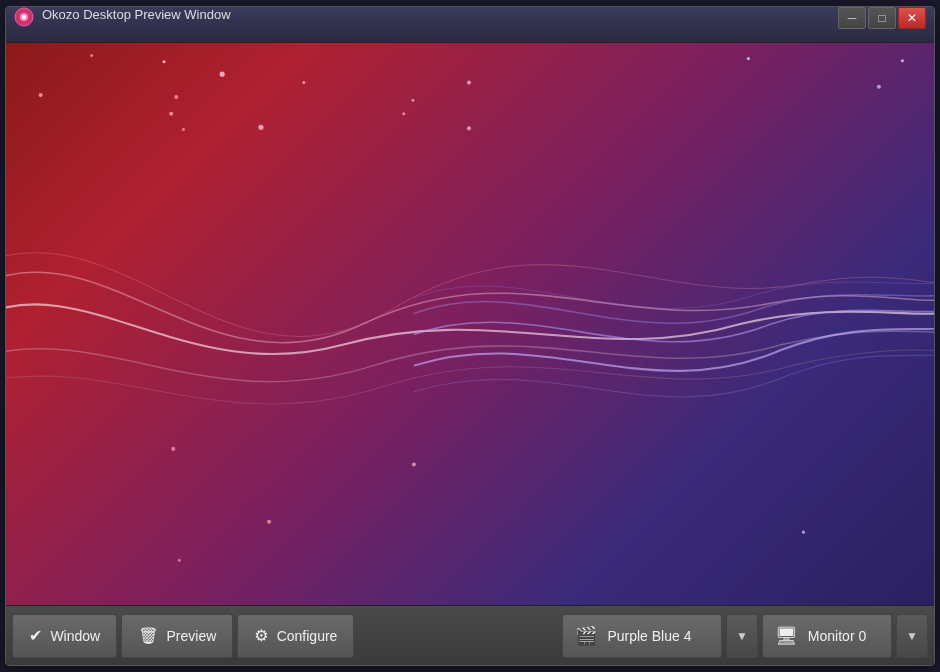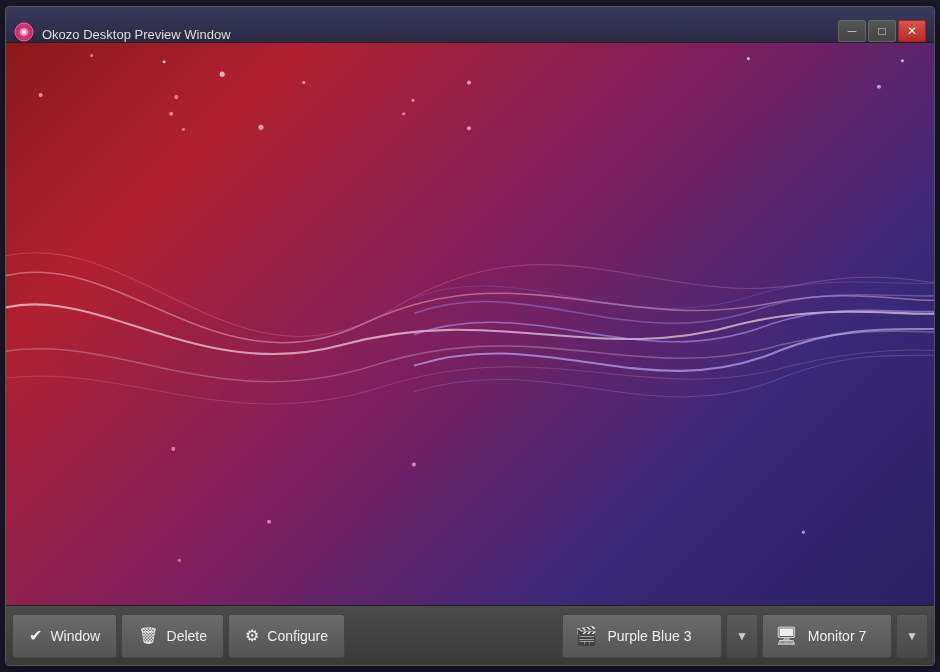--- a/index.html
+++ b/index.html
@@ -23,21 +23,21 @@
       border-radius: 4px;
       display: flex;
       flex-direction: column;
       box-shadow: 0 4px 20px rgba(0,0,0,0.6);
     }
 
     .title-bar {
       height: 36px;
       background: linear-gradient(to bottom, #3a3a5c, #2a2a42);
       display: flex;
-      align-items: flex-end;
+      align-items: flex-start;
       padding: 0 8px;
       border-bottom: 1px solid #222;
       border-radius: 4px 4px 0 0;
       flex-shrink: 0;
     }
 
     .title-bar-icon {
       width: 20px;
       height: 20px;
       margin-right: 8px;
@@ -254,35 +254,35 @@
 
   <div class="toolbar">
 
     <button class="toolbar-btn">
       <span class="btn-icon">✔</span>
       <span>Window</span>
     </button>
 
     <button class="toolbar-btn">
       <span class="btn-icon">🗑</span>
-      <span>Delete</span>
+      <span>Preview</span>
     </button>
 
     <button class="toolbar-btn">
       <span class="btn-icon">⚙</span>
       <span>Configure</span>
     </button>
 
     <div class="toolbar-spacer"></div>
 
     <div class="wallpaper-select">
       <span class="sel-icon">🎬</span>
-      <span>Purple Blue 3</span>
+      <span>Purple Blue 4</span>
     </div>
     <div class="dropdown-arrow">▼</div>
 
     <div class="monitor-select">
       <span class="mon-icon">🖥</span>
-      <span>Monitor 7</span>
+      <span>Monitor 0</span>
     </div>
     <div class="dropdown-arrow">▼</div>
   </div>
 </div>
 
 </body></html>

